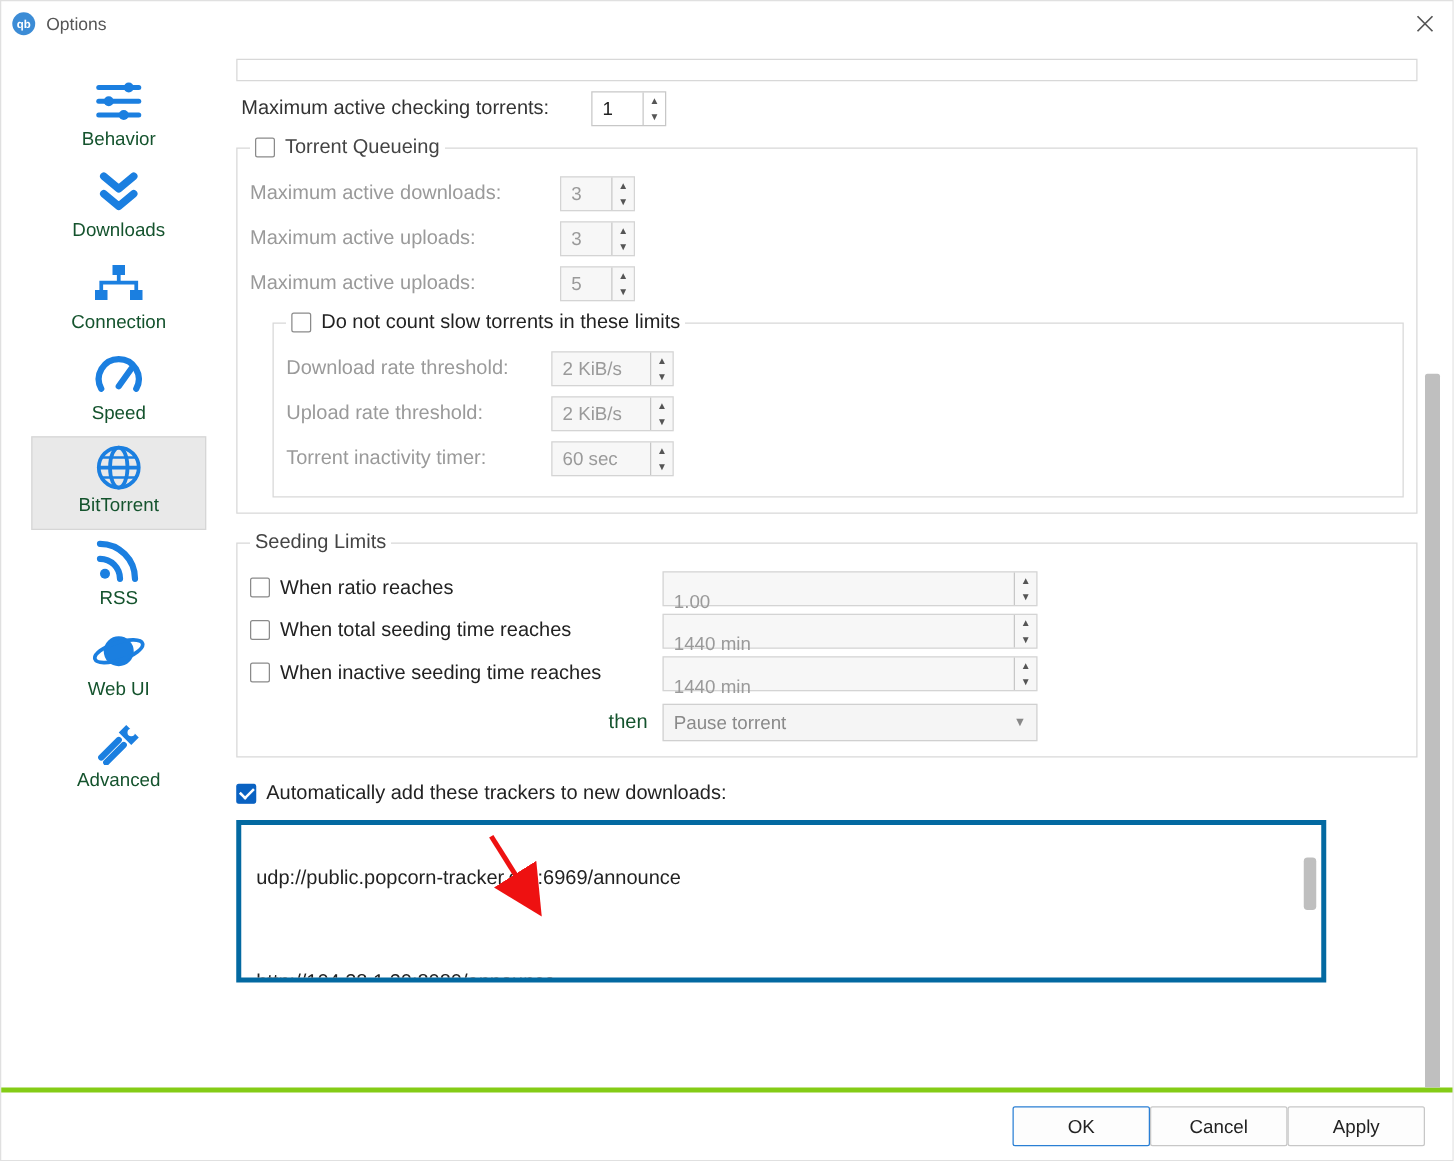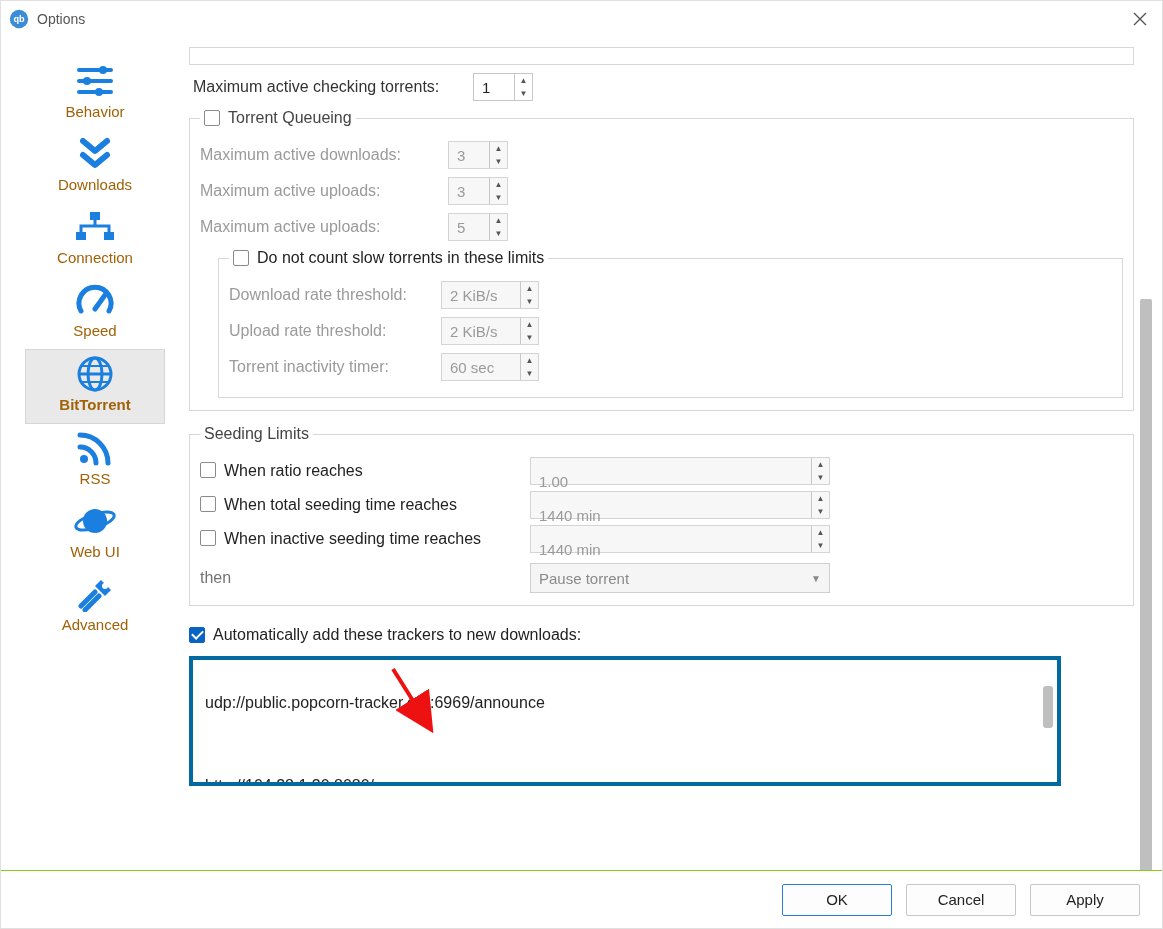--- a/index.html
+++ b/index.html
@@ -4,23 +4,23 @@
 <style>
   * { box-sizing: border-box; font-family: "Segoe UI", Tahoma, sans-serif; }
   html,body { margin:0; padding:0; width:1163px; height:929px; background:#fdfdfd; color:#222; }
   .window { width:1163px; height:929px; background:#fff; display:flex; flex-direction:column; border:1px solid #e0e0e0; }
   .titlebar { height:36px; display:flex; align-items:center; padding:0 8px; position:relative; }
   .titlebar .app-icon { width:20px; height:20px; margin-right:8px; }
   .titlebar .title { font-size:14px; color:#555; }
   .titlebar .close { position:absolute; right:10px; top:6px; width:24px; height:24px; display:flex; align-items:center; justify-content:center; }
   .body { flex:1 1 auto; display:flex; overflow:hidden; }
   .sidebar { width:180px; padding:20px 8px 0 24px; }
-  .side-item { width:140px; text-align:center; padding:4px 0 10px 0; font-size:15px; color:#a16207; }
+  .side-item { width:140px; text-align:center; padding:4px 0 10px 0; font-size:15px; color:#14532d; }
   .side-item .icon { width:44px; height:40px; margin:0 auto 2px auto; display:flex; align-items:center; justify-content:center; }
-  .side-item.selected { background:#e9e9e9; border:1px solid #d6d6d6;font-weight:bold; }
+  .side-item.selected { background:#e9e9e9; border:1px solid #d6d6d6; }
   .main { flex:1 1 auto; position:relative; overflow:hidden; padding:10px 28px 10px 8px; }
   .scroll-track { position:absolute; right:10px; top:262px; width:12px; height:580px; background:transparent; }
   .scroll-thumb { width:12px; height:573px; background:#bfbfbf; border-radius:2px; }
   fieldset.group { border:1px solid #d8d8d8; margin:6px 0 14px 0; padding:8px 10px 12px 10px; }
   fieldset.group > legend { font-size:16px; color:#444; padding:0 4px; }
   .row { display:flex; align-items:center; margin:4px 0; min-height:32px; }
   .row .lbl { min-width:248px; font-size:16px; color:#333; }
   .row.disabled .lbl, .row.disabled .val, .row.disabled .unit { color:#9a9a9a; }
   .spin { display:flex; align-items:center; border:1px solid #c7c7c7; height:28px; background:#fff; }
   .spin.disabled { background:#f7f7f7; color:#9a9a9a; border-color:#d4d4d4; }
@@ -33,26 +33,26 @@
   .chk.checked::after { content:""; width:9px; height:5px; border-left:2px solid #fff; border-bottom:2px solid #fff; transform:rotate(-45deg); margin-top:-3px; }
   .inner-group { border:1px solid #d8d8d8; margin:6px 0 0 18px; padding:8px 10px 10px 10px; }
   .inner-group legend { padding:0 4px; }
   .inner-check-label { display:flex; align-items:center; font-size:16px; }
   .seed-row { display:flex; align-items:center; margin:6px 0; }
   .seed-row .chklabel { display:flex; align-items:flex-start; min-width:330px; font-size:16px; }
   .seed-spin { flex:1; max-width:300px; }
   .seed-spin .spin { width:100%; }
   .seed-spin .spin .val { flex:1;margin-top:20px; }
   .then-row { display:flex; align-items:center; margin-top:10px; }
-  .then-row .thenlbl { text-align:left; min-width:330px; padding-right:12px; font-size:16px; color:#737373; }
+  .then-row .thenlbl { text-align:right; min-width:330px; padding-right:12px; font-size:16px; color:#14532d; }
   .then-row .combo { flex:1; max-width:300px; border:1px solid #d0d0d0; background:#f5f5f5; height:30px; display:flex; align-items:center; justify-content:space-between; padding:0 8px; font-size:15px; color:#8a8a8a; }
   .auto-add { margin-top:20px; display:flex; align-items:center; font-size:16px; }
   .trackers-box { margin-top:12px; width:872px; height:130px; border:4px solid #0369a1; background:#fff; padding:22px 12px; font-size:16px; color:#222; position:relative; line-height:2.6; white-space:pre-line; overflow:hidden; }
   .trackers-box .inner-scroll-thumb { position:absolute; right:4px; top:26px; width:10px; height:42px; background:#bfbfbf; border-radius:3px; }
-  .footer { height:58px; display:flex; align-items:center; justify-content:flex-end; gap:14px; padding-right:22px; border-top:1px solid #84cc16; }
+  .footer { height:58px; display:flex; align-items:center; justify-content:flex-end; padding-right:22px; border-top:4px solid #84cc16; }
   .btn { width:110px; height:32px; border:1px solid #c7c7c7; background:#fdfdfd; font-size:15px; display:flex; align-items:center; justify-content:center; border-radius:2px; }
   .btn.primary { border-color:#2a7fd4; }
   .arrow-annot { position:absolute; left:208px; top:628px; pointer-events:none; }
   .top-box { border:1px solid #d8d8d8; height:18px; margin-bottom:6px; width:100%; }
 </style>
 </head>
 <body>
 
 <div class="window">
 

